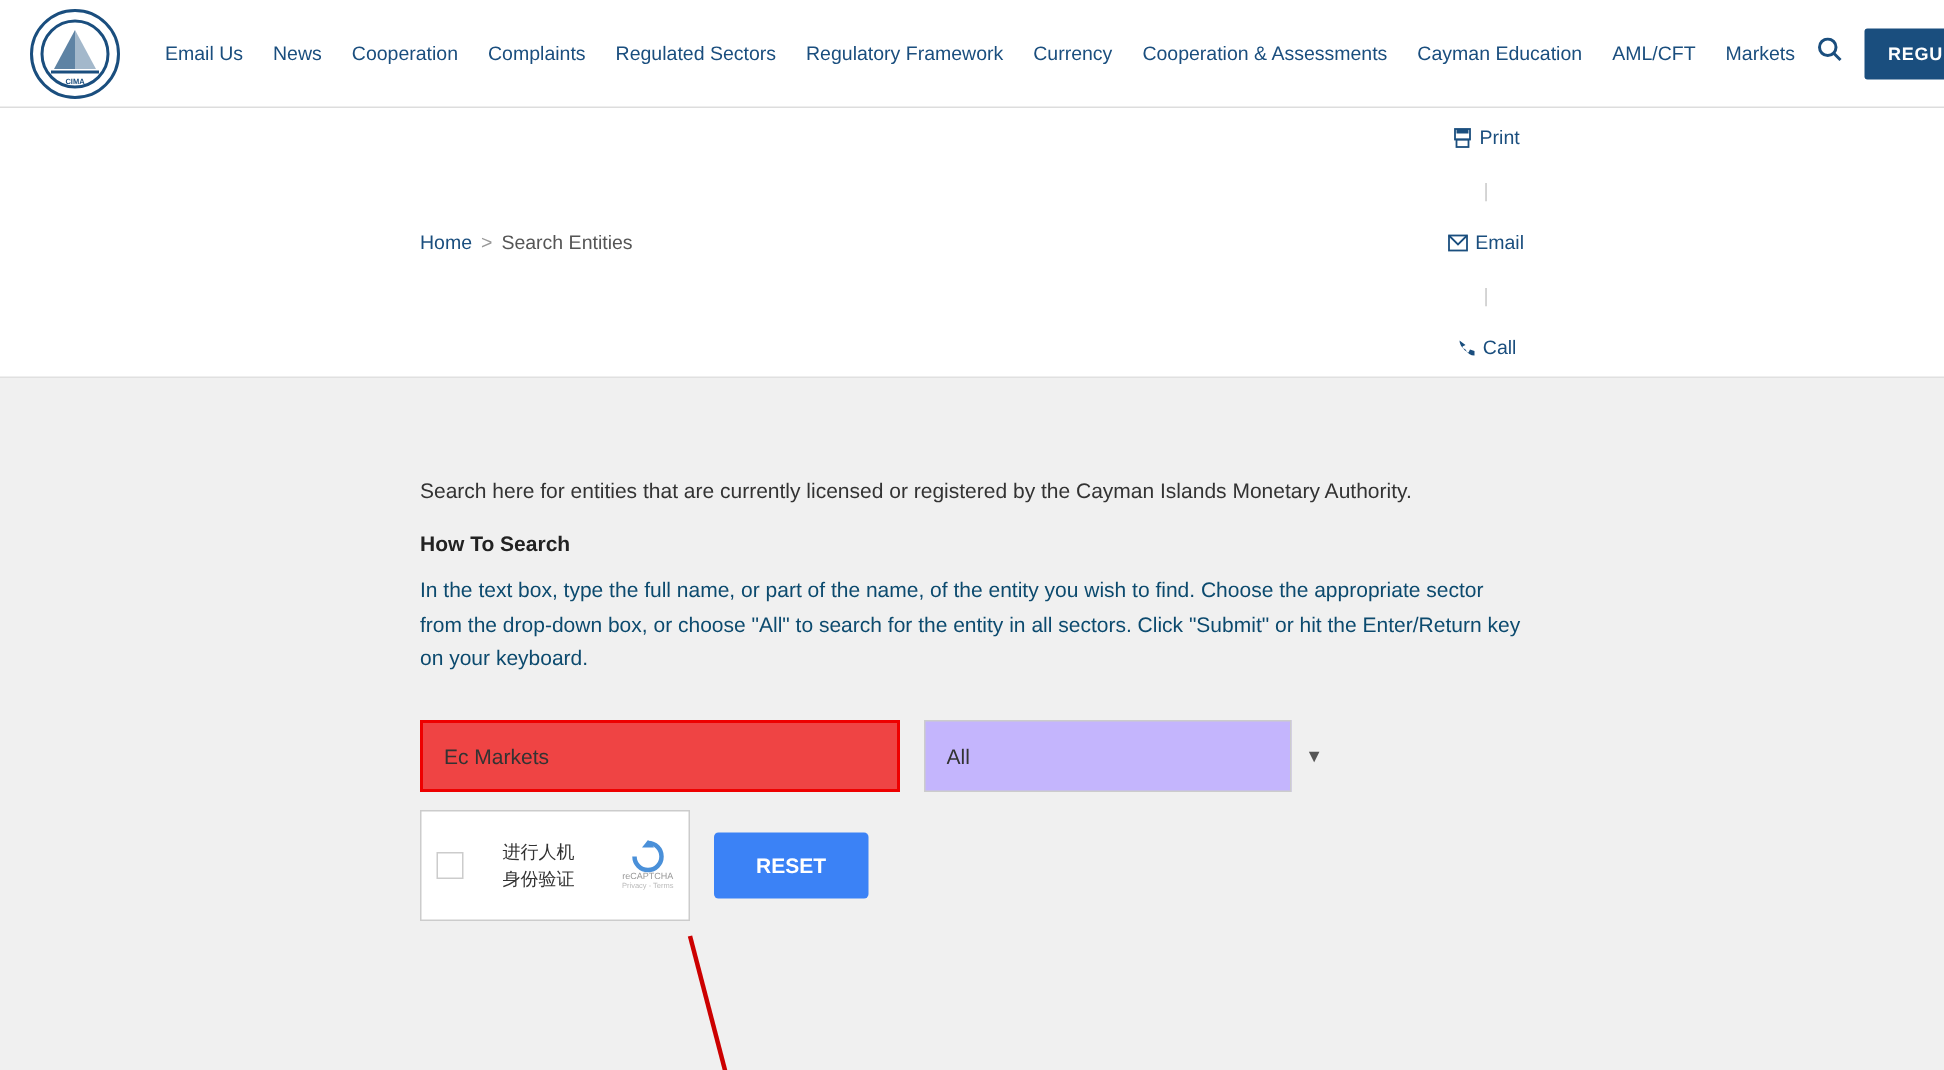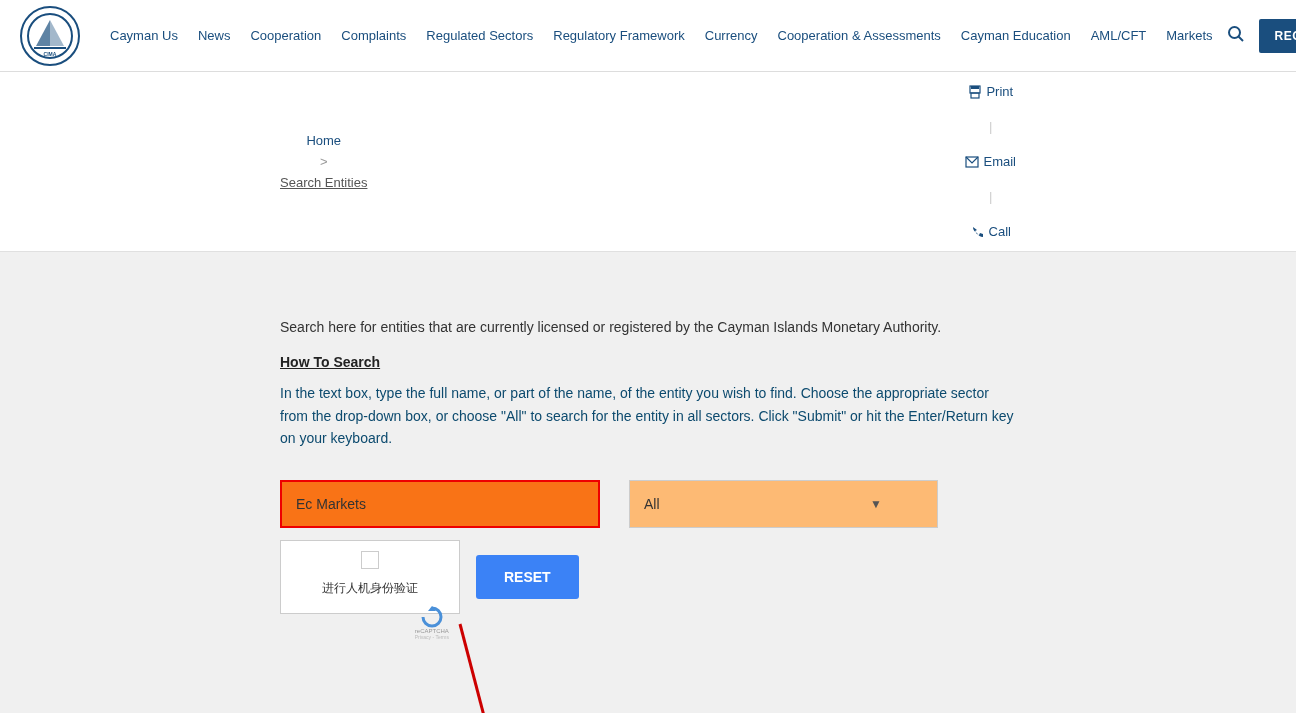--- a/index.html
+++ b/index.html
@@ -81,25 +81,24 @@
       display: flex;
       align-items: center;
       justify-content: space-between;
     }
     .breadcrumb {
       display: flex;
       align-items: center;
       gap: 6px;
       font-size: 13px;
       color: #555;
-      flex-direction: column;
     }
     .breadcrumb a { color: #1a4e7e; text-decoration: none; }
     .breadcrumb .separator { color: #999; }
-    .breadcrumb .current { color: #555; text-decoration: underline; }
+    .breadcrumb .current { color: #555; }
     .breadcrumb-actions {
       display: flex;
       gap: 20px;
       align-items: center;
       font-size: 13px;
       color: #1a4e7e;
       flex-direction: column;
     }
     .breadcrumb-actions span {
       display: flex;
@@ -120,21 +119,20 @@
       color: #333;
       margin-bottom: 16px;
       line-height: 1.6;
       margin-top: 24px;
     }
     .how-to-title {
       font-weight: bold;
       font-size: 14px;
       margin-bottom: 12px;
       color: #222;
-      text-decoration: underline;
     }
     .instruction-text {
       font-size: 14px;
       color: #0c4a6e;
       line-height: 1.6;
       margin-bottom: 30px;
     }
 
     
     .search-form {
@@ -150,34 +148,33 @@
     .search-input-wrapper {
       position: relative;
     }
     .search-input {
       width: 320px;
       height: 48px;
       padding: 10px 14px;
       border: 2px solid #e00;
       font-size: 14px;
       color: #333;
-      background: #f97316;
+      background: #ef4444;
       outline: none;
     }
     .sector-select {
-      width: 309px;
+      width: 245px;
       height: 48px;
       padding: 10px 14px;
       border: 1px solid #ccc;
       font-size: 14px;
       color: #333;
-      background: #fdba74;
+      background: #c4b5fd;
       appearance: none;
       cursor: pointer;
-      margin-left: 13px;
     }
     .select-wrapper {
       position: relative;
       width: 280px;
     }
     .select-arrow {
       position: absolute;
       right: 14px;
       top: 50%;
       transform: translateY(-50%);
@@ -193,22 +190,21 @@
       gap: 16px;
     }
     .captcha-box {
       width: 180px;
       height: 74px;
       border: 1px solid #ccc;
       background: #fff;
       display: flex;
       align-items: center;
       padding: 10px;
-      gap: 10px;
-      flex-direction: column;
+      gap: 26px;
     }
     .captcha-checkbox {
       width: 18px;
       height: 18px;
       border: 1px solid #ccc;
       background: #fff;
       flex-shrink: 0;
     }
     .captcha-label {
       font-size: 12px;
@@ -254,21 +250,21 @@
         <circle cx="24" cy="24" r="22" fill="none" stroke="#1a4e7e" stroke-width="2"></circle>
 
         <polygon points="24,8 24,34 10,34" fill="#1a4e7e" opacity="0.7"></polygon>
         <polygon points="24,8 24,34 38,34" fill="#1a4e7e" opacity="0.4"></polygon>
         <line x1="8" y1="36" x2="40" y2="36" stroke="#1a4e7e" stroke-width="2"></line>
         <text x="24" y="44" text-anchor="middle" font-size="5" fill="#1a4e7e" font-weight="bold">CIMA</text>
       </svg>
     </div>
   </div>
   <nav>
-    <a href="#">Cayman Us</a>
+    <a href="#">Email Us</a>
     <a href="#">News</a>
     <a href="#">Cooperation</a>
     <a href="#">Complaints</a>
     <a href="#">Regulated Sectors</a>
     <a href="#">Regulatory Framework</a>
     <a href="#">Currency</a>
     <a href="#">Cooperation &amp; Assessments</a>
     <a href="#">Cayman Education</a>
     <a href="#">AML/CFT</a>
     <a href="#">Markets</a>

